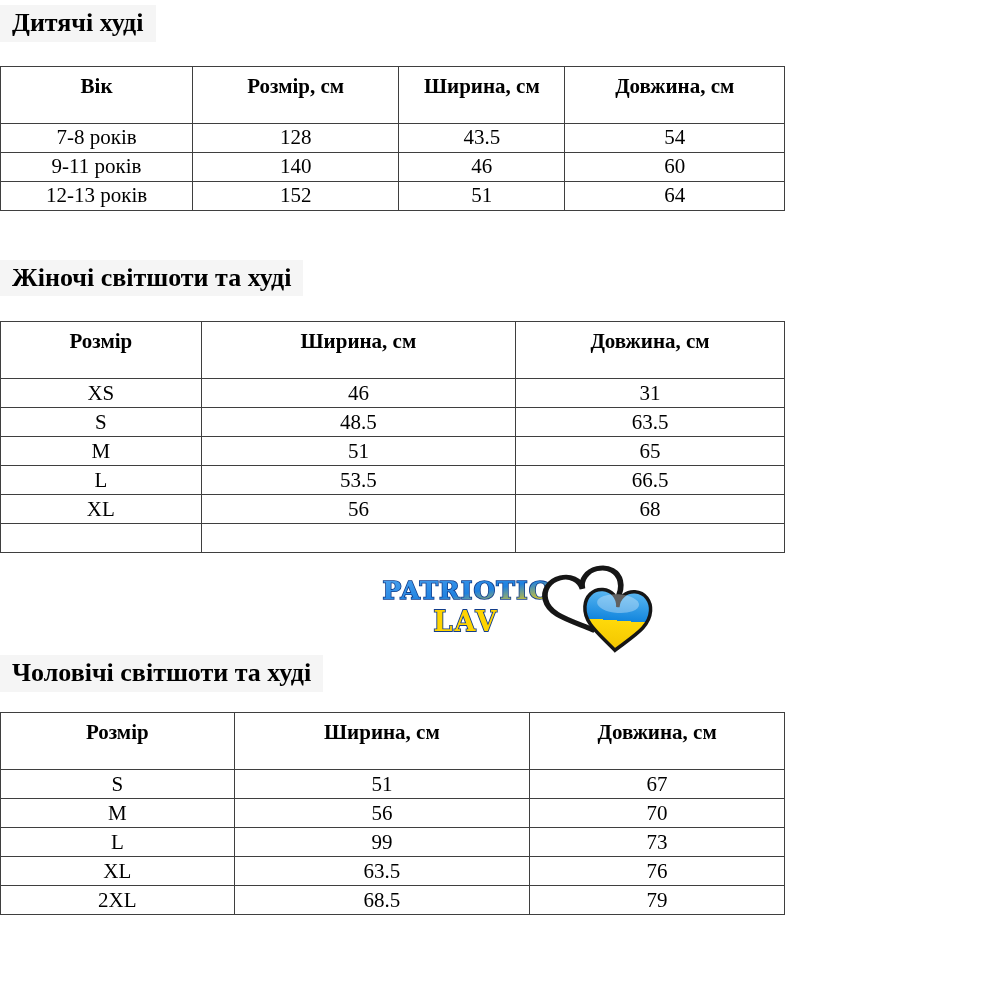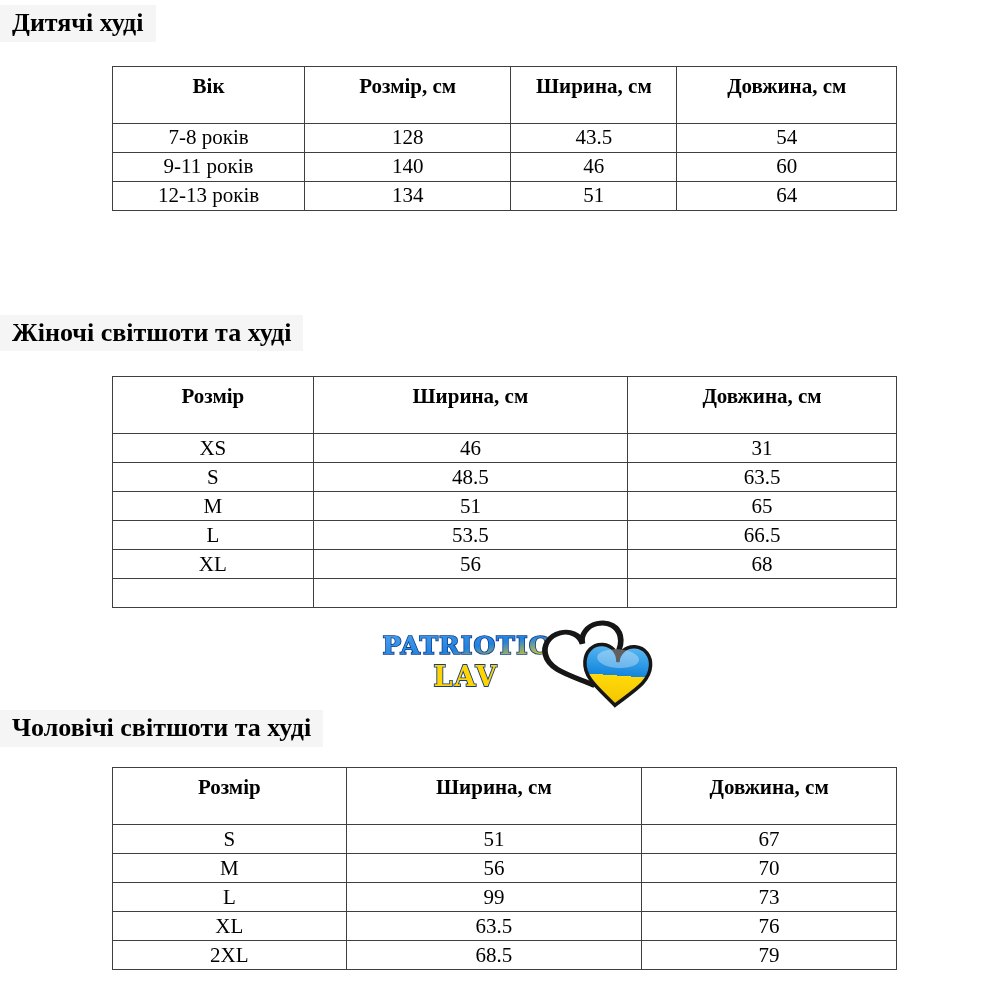--- a/index.html
+++ b/index.html
@@ -17,21 +17,20 @@
     padding: 3px 12px;
     font-size: 26px;
     font-weight: bold;
     line-height: 1.18;
     white-space: nowrap;
   }
   table.size-table {
     border-collapse: collapse;
     table-layout: fixed;
     width: 785px;
-    margin-left: 112px;
     border-radius: 28px;
   }
   .size-table th, .size-table td {
     border: 1px solid #3f3f3f;
     text-align: center;
     overflow: hidden;
     box-sizing: border-box;
   }
   .size-table th {
     height: 57px;
@@ -42,21 +41,21 @@
   }
   .size-table td {
     height: 29px;
     padding: 0 10px;
     font-size: 21px;
     line-height: 1;
   }
   
   #section-children .title-row { padding-top: 5px; }
   #table-children { margin-top: 24px; }
-  #section-women .title-row { margin-top: 104px; }
+  #section-women .title-row { margin-top: 49px; }
   #table-women { margin-top: 25px; }
   .logo-row { margin-top: 12px; text-align: center; height: 88px; margin-left: 40px; }
   .logo-row svg { overflow: visible; vertical-align: top; }
   #section-men .title-row { margin-top: 2px; }
   #table-men { margin-top: 20px; }
 
   .logo-word1 {
     font-family: "DejaVu Serif", serif;
     font-weight: bold;
     font-size: 25px;
@@ -108,21 +107,21 @@
             <td>54</td>
           </tr>
           <tr>
             <td>9-11 років</td>
             <td>140</td>
             <td>46</td>
             <td>60</td>
           </tr>
           <tr>
             <td>12-13 років</td>
-            <td>134</td>
+            <td>152</td>
             <td>51</td>
             <td>64</td>
           </tr>
         </tbody>
       </table>
   </section>
 
   <section id="section-women">
     <div class="title-row">
       <span class="title-text">Жіночі світшоти та худі</span>

